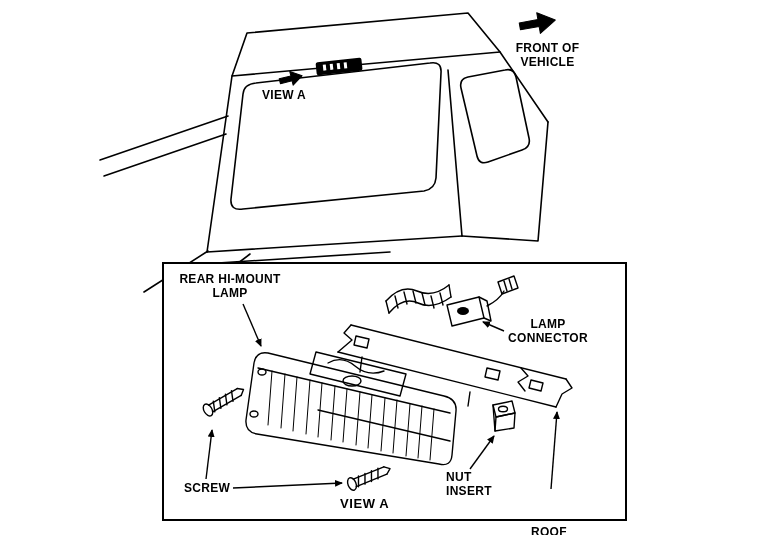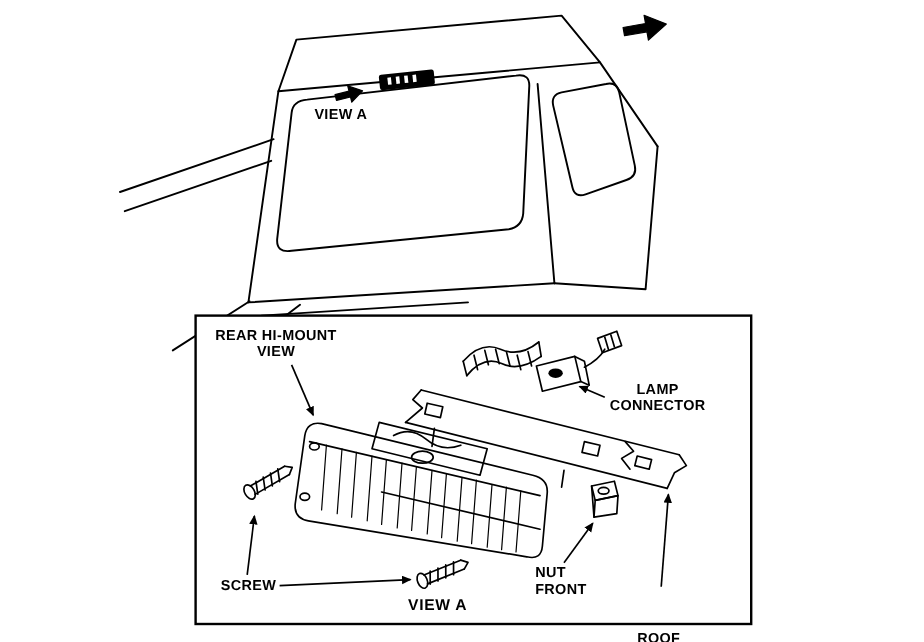--- a/index.html
+++ b/index.html
@@ -152,28 +152,30 @@
       <path d="M504,331 L483,322" marker-end="url(#ah)"></path>
       <path d="M206,479 L212,430" marker-end="url(#ah)"></path>
       <path d="M233,488 L342,483" marker-end="url(#ah)"></path>
       <path d="M470,469 L494,436" marker-end="url(#ah)"></path>
       <path d="M551,489 L557,412" marker-end="url(#ah)"></path>
     </g>
   </svg>
 
   <div class="label center" style="left:256px; top:88px; width:56px;">VIEW A</div>
 
+  <div class="label center" style="left:505px; top:41px; width:85px;">FRONT OF
+VEHICLE</div>
 
   <div class="label center" style="left:170px; top:272px; width:120px;">REAR HI-MOUNT
-VIEW</div>
+LAMP</div>
 
   <div class="label center" style="left:504px; top:317px; width:88px;">LAMP
 CONNECTOR</div>
 
   <div class="label" style="left:184px; top:481px;">SCREW</div>
 
   <div class="label" style="left:446px; top:470px;">NUT
-FRONT</div>
+INSERT</div>
 
   <div class="label" style="left:531px; top:491px;margin-top:34px;">ROOF</div>
 
   <div class="label caption" style="left:340px; top:496px;">VIEW A</div>
 </div>
 
 </body></html>

